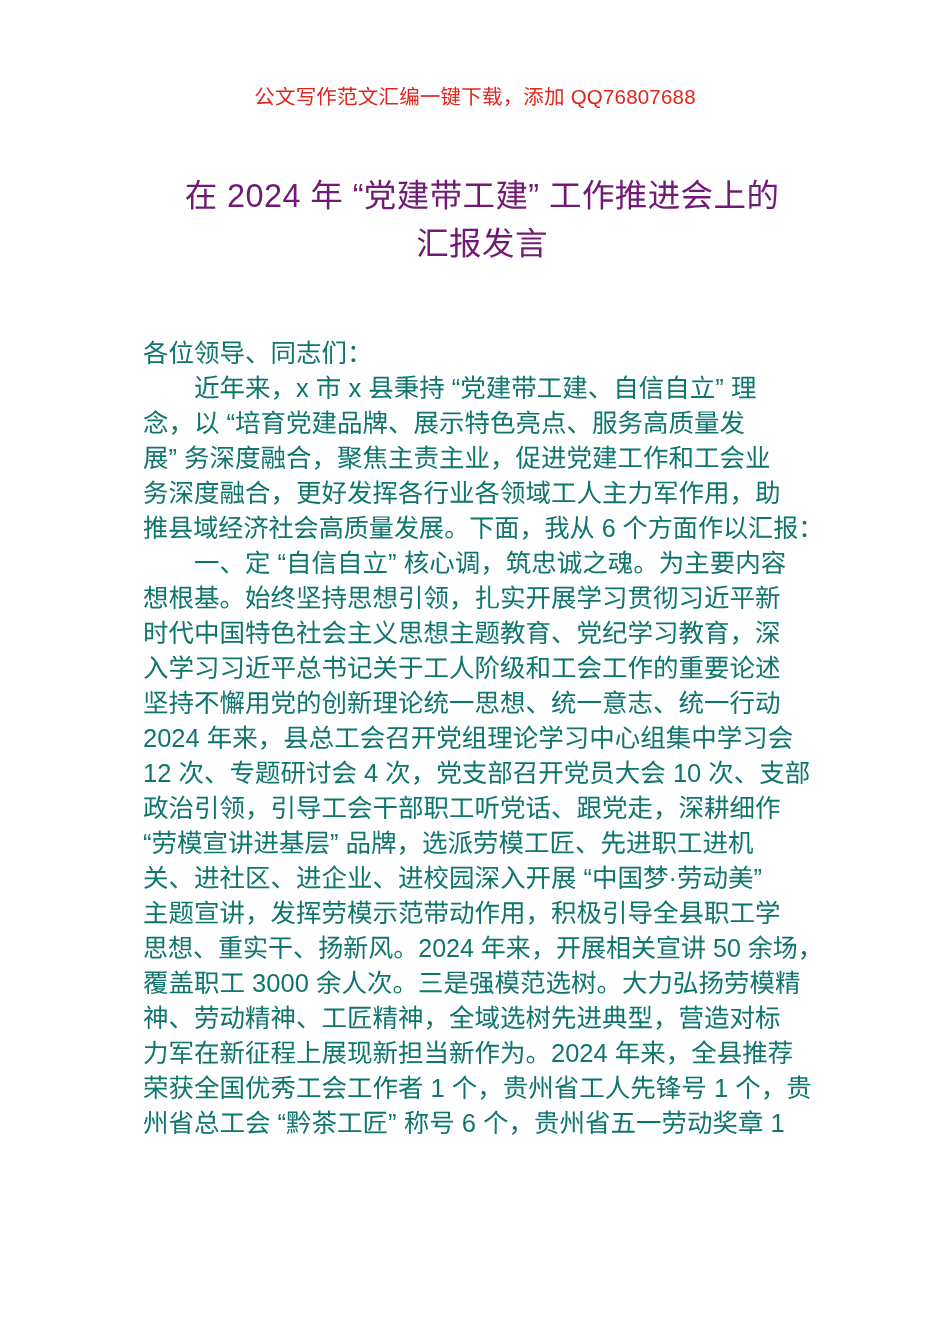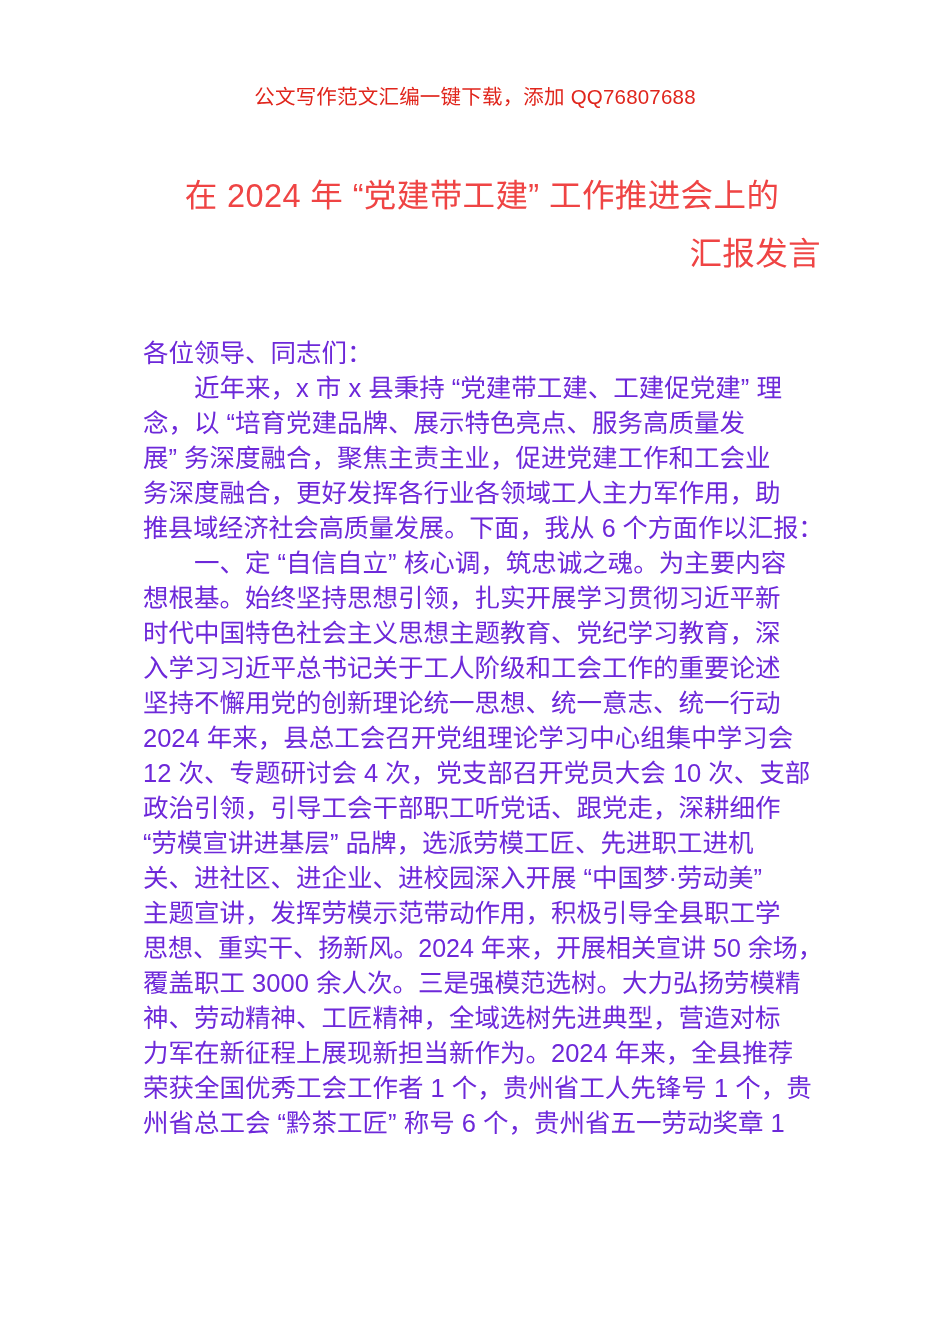--- a/index.html
+++ b/index.html
@@ -40,43 +40,42 @@
     user-select: none;
   }
 
   
   .doc-title {
     position: absolute;
     top: 172px;
     left: 143px;
     width: 678px;
     text-align: center;
-    color: #ef4444;
+    color: #701a75;
     font-size: 32.5px;
     line-height: 48px;
     letter-spacing: 0.4px;
     font-weight: 400;
     font-family: "Liberation Sans", "DejaVu Sans", sans-serif;
   }
   .doc-title .t-line {
     display: block;
     white-space: nowrap;
   }
   .doc-title .t-line.second {
-    text-align: right;
-    margin-top: 10px;
+    text-align: center;
   }
 
   
   .body-block {
     position: absolute;
     top: 336px;
     left: 143px;
     width: 680px;
-    color: #6d28d9;
+    color: #0f766e;
     font-size: 25.5px;
     line-height: 35.0px;
     font-weight: 400;
     letter-spacing: 0px;
     font-family: "Liberation Sans", "DejaVu Sans", sans-serif;
   }
 
   .body-block .line {
     display: block;
     white-space: nowrap;
@@ -100,21 +99,21 @@
 
   <div class="watermark">公文写作范文汇编一键下载，添加 QQ76807688</div>
 
   <div class="doc-title">
     <span class="t-line first">在 2024 年 “党建带工建” 工作推进会上的</span>
     <span class="t-line second">汇报发言</span>
   </div>
 
   <div class="body-block">
     <span class="line">各位领导、同志们：</span>
-    <span class="line">　　近年来，x 市 x 县秉持 “党建带工建、工建促党建” 理</span>
+    <span class="line">　　近年来，x 市 x 县秉持 “党建带工建、自信自立” 理</span>
     <span class="line">念，以 “培育党建品牌、展示特色亮点、服务高质量发</span>
     <span class="line">展” 务深度融合，聚焦主责主业，促进党建工作和工会业</span>
     <span class="line">务深度融合，更好发挥各行业各领域工人主力军作用，助</span>
     <span class="line" style="display: inline-block; transform-origin: left top; transform: scaleX(0.9841); width: 691px;">推县域经济社会高质量发展。下面，我从 6 个方面作以汇报：</span>
     <span class="line">　　一、定 “自信自立” 核心调，筑忠诚之魂。为主要内容</span>
     <span class="line">想根基。始终坚持思想引领，扎实开展学习贯彻习近平新</span>
     <span class="line">时代中国特色社会主义思想主题教育、党纪学习教育，深</span>
     <span class="line">入学习习近平总书记关于工人阶级和工会工作的重要论述</span>
     <span class="line">坚持不懈用党的创新理论统一思想、统一意志、统一行动</span>
     <span class="line">2024 年来，县总工会召开党组理论学习中心组集中学习会</span>

